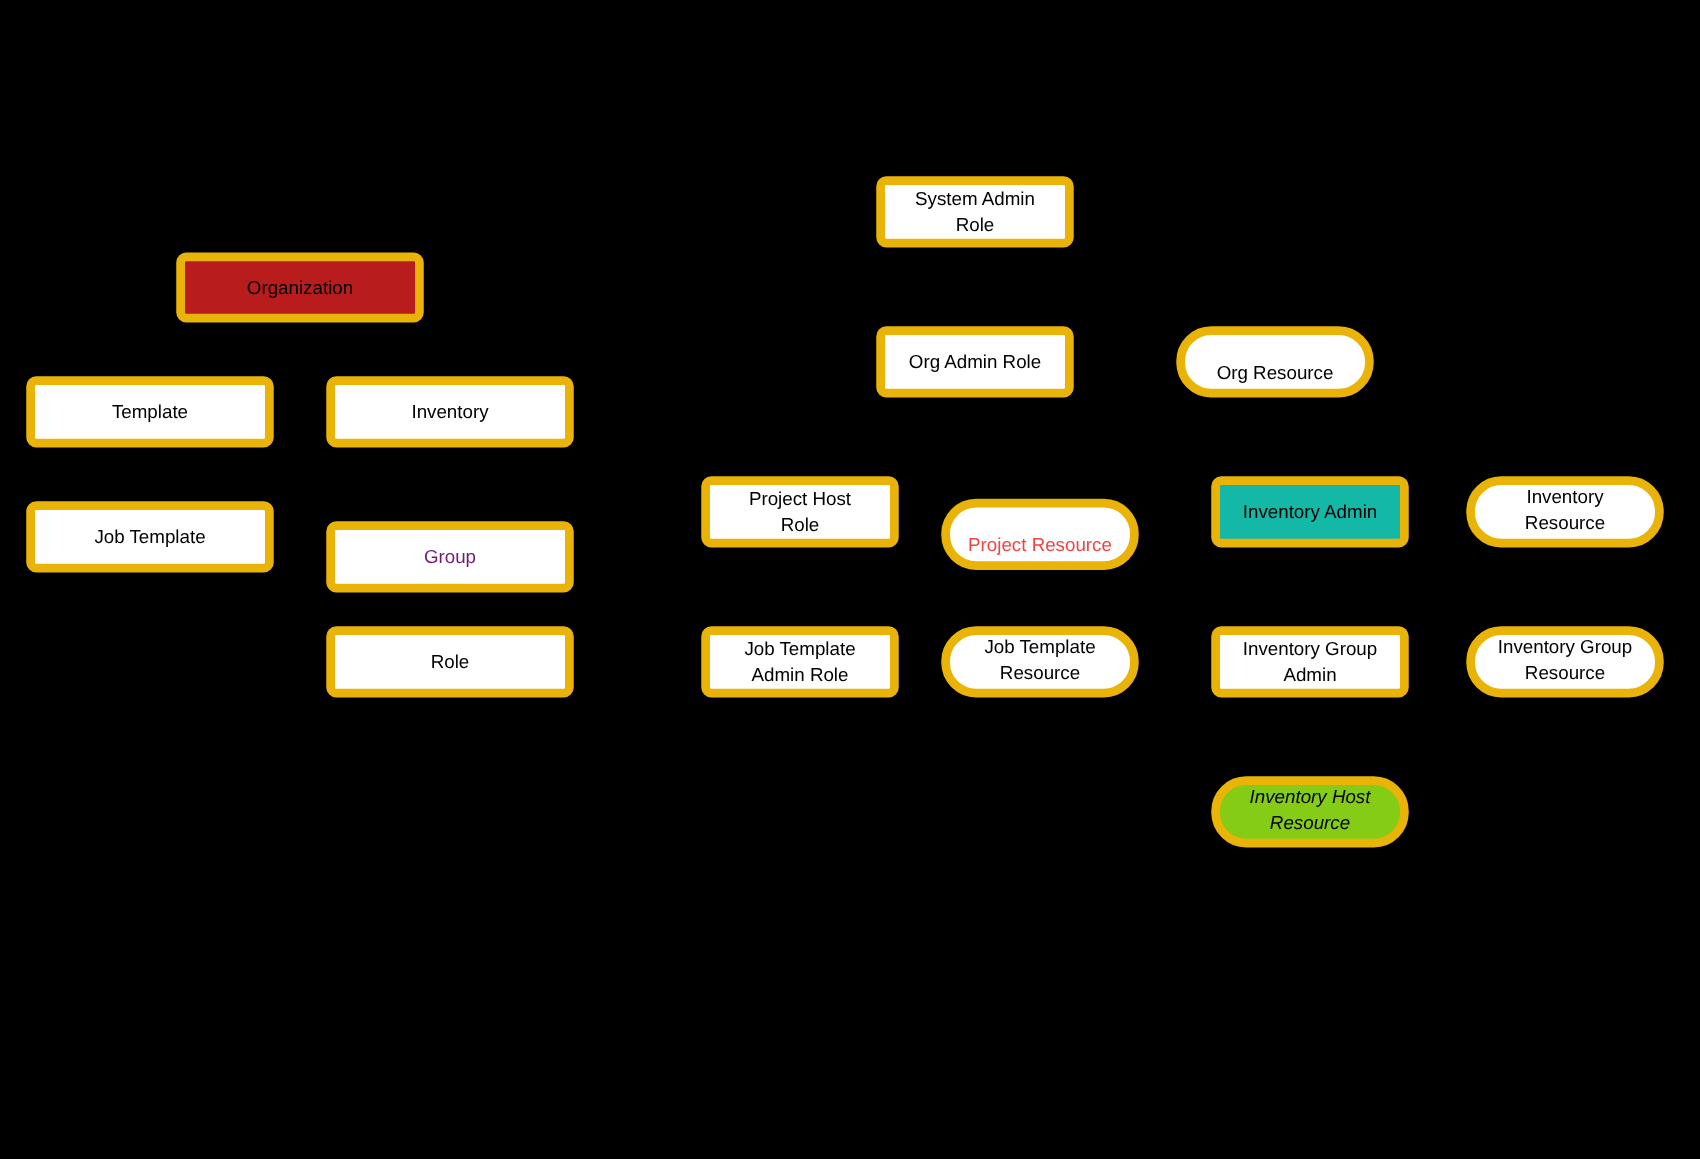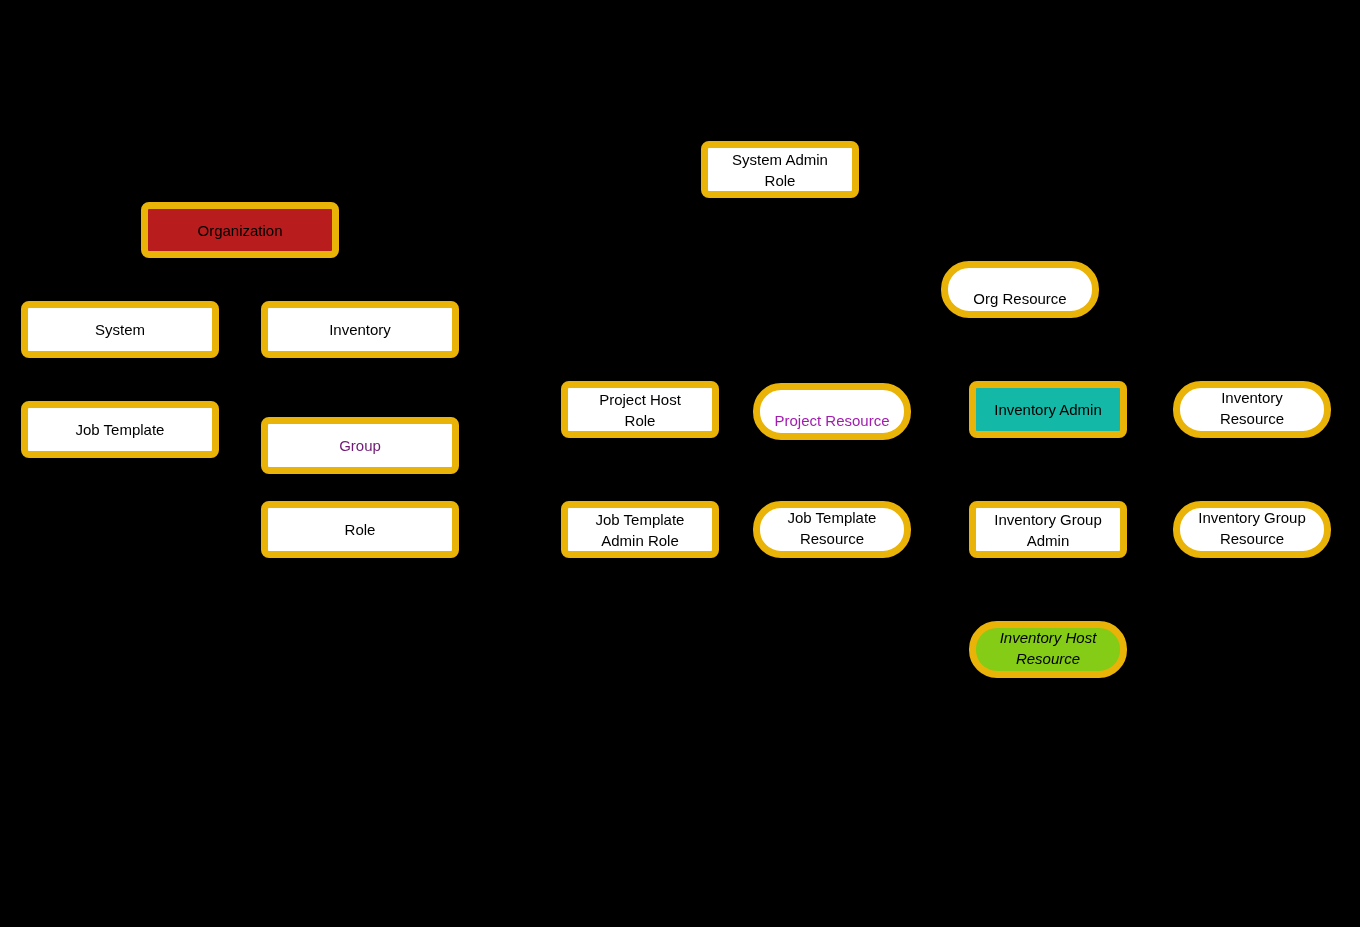--- a/index.html
+++ b/index.html
@@ -38,46 +38,49 @@
   }
 </style>
 </head>
 <body>
 
 <div class="canvas" style="width: 1360px; height: 927px; background: rgb(0, 0, 0);">
     <div class="node rect" style="left: 141px; top: 202px; width: 198px; height: 56px; background: #b91c1c; color: rgb(0, 0, 0);">
       <span class="label">Organization</span>
     </div>
     <div class="node rect" style="left: 21px; top: 301px; width: 198px; height: 57px; background: rgb(255, 255, 255); color: rgb(0, 0, 0);">
-      <span class="label">System</span>
+      <span class="label">Template</span>
     </div>
     <div class="node rect" style="left: 261px; top: 301px; width: 198px; height: 57px; background: rgb(255, 255, 255); color: rgb(0, 0, 0);">
       <span class="label">Inventory</span>
     </div>
     <div class="node rect" style="left: 21px; top: 401px; width: 198px; height: 57px; background: rgb(255, 255, 255); color: rgb(0, 0, 0);">
       <span class="label">Job Template</span>
     </div>
     <div class="node rect" style="left: 261px; top: 417px; width: 198px; height: 57px; background: rgb(255, 255, 255); color: #701a75;">
       <span class="label">Group</span>
     </div>
     <div class="node rect" style="left: 261px; top: 501px; width: 198px; height: 57px; background: rgb(255, 255, 255); color: rgb(0, 0, 0);">
       <span class="label">Role</span>
     </div>
     <div class="node rect" style="left: 701px; top: 141px; width: 158px; height: 57px; background: rgb(255, 255, 255); color: rgb(0, 0, 0);">
       <span class="label">System Admin
 Role</span>
     </div>
+    <div class="node rect" style="left: 701px; top: 261px; width: 158px; height: 57px; background: rgb(255, 255, 255); color: rgb(0, 0, 0);">
+      <span class="label">Org Admin Role</span>
+    </div>
     <div class="node stadium" style="left: 941px; top: 261px; width: 158px; height: 57px; background: rgb(255, 255, 255); color: rgb(0, 0, 0);">
       <span class="label">Org Resource</span>
     </div>
     <div class="node rect" style="left: 561px; top: 381px; width: 158px; height: 57px; background: rgb(255, 255, 255); color: rgb(0, 0, 0);">
       <span class="label">Project Host
 Role</span>
     </div>
-    <div class="node stadium" style="left: 753px; top: 383px; width: 158px; height: 57px; background: rgb(255, 255, 255); color: #a21caf;">
+    <div class="node stadium" style="left: 753px; top: 399px; width: 158px; height: 57px; background: rgb(255, 255, 255); color: #ef4444;">
       <span class="label">Project Resource</span>
     </div>
     <div class="node rect" style="left: 969px; top: 381px; width: 158px; height: 57px; background: #14b8a6; color: rgb(0, 0, 0);">
       <span class="label">Inventory Admin</span>
     </div>
     <div class="node stadium" style="left: 1173px; top: 381px; width: 158px; height: 57px; background: rgb(255, 255, 255); color: rgb(0, 0, 0);">
       <span class="label">Inventory
 Resource</span>
     </div>
     <div class="node rect" style="left: 561px; top: 501px; width: 158px; height: 57px; background: rgb(255, 255, 255); color: rgb(0, 0, 0);">

